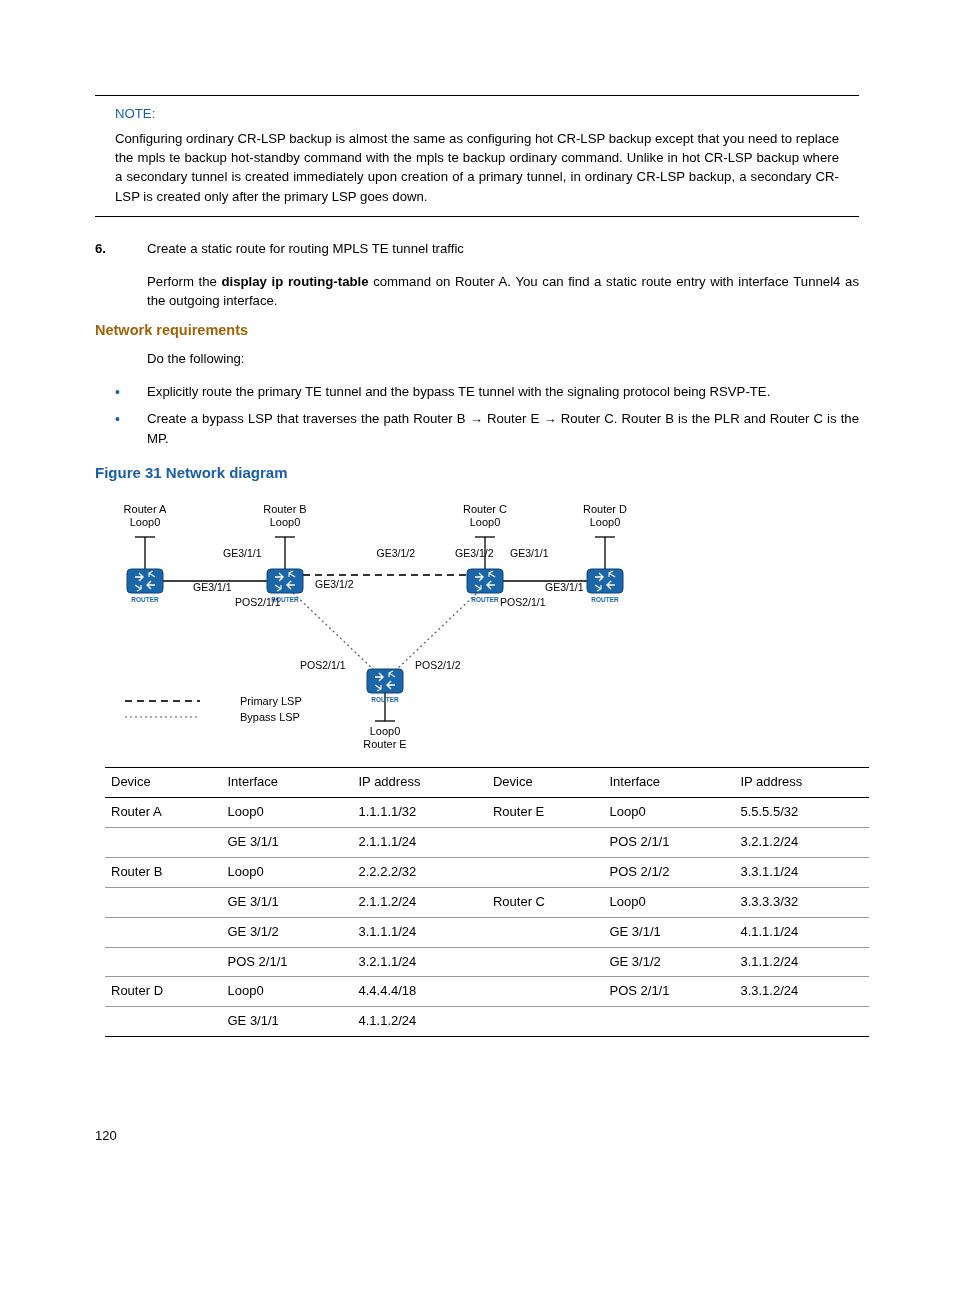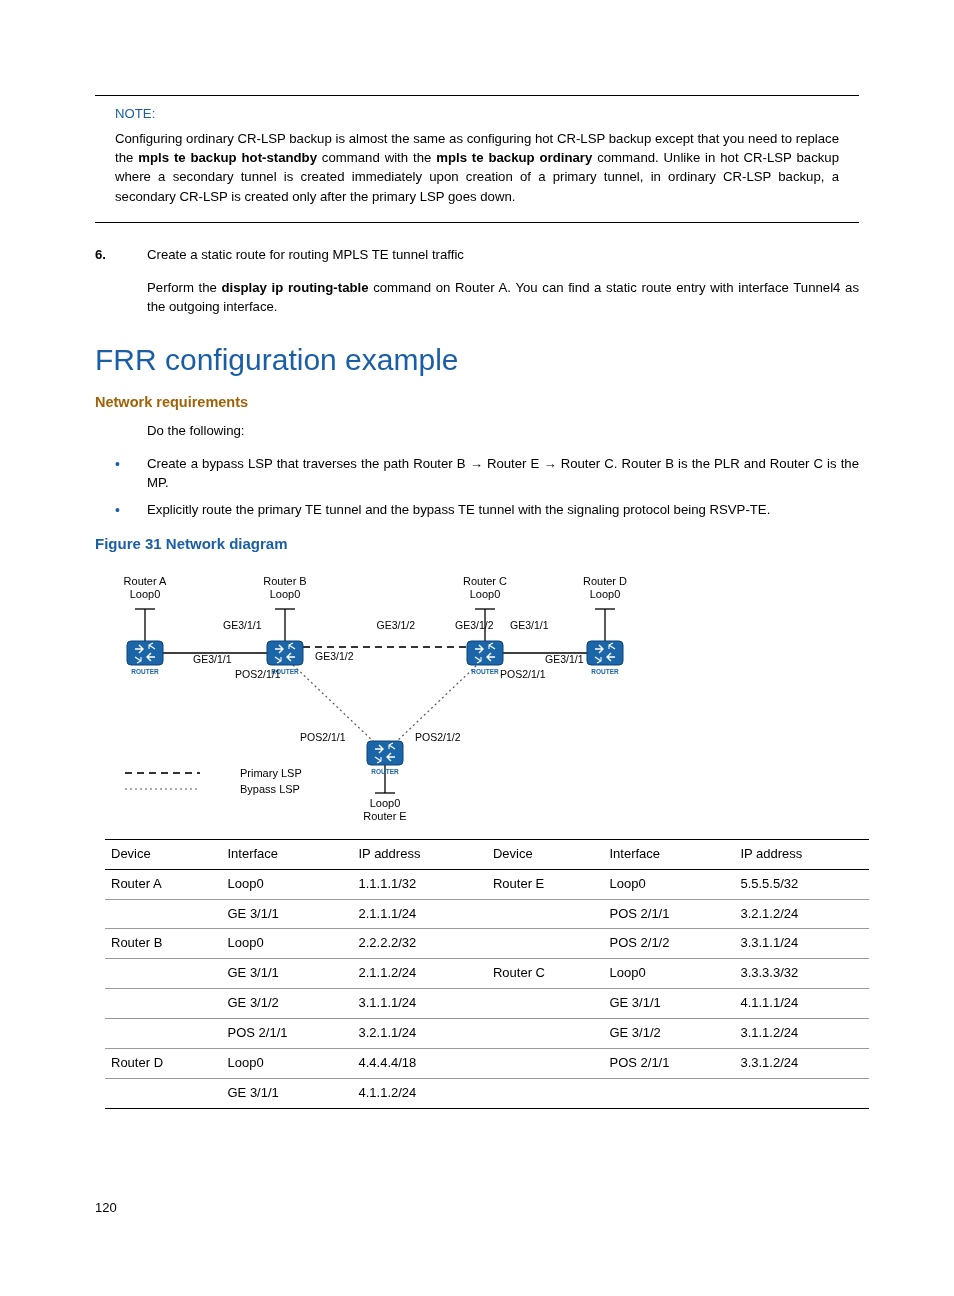--- a/index.html
+++ b/index.html
@@ -13,34 +13,34 @@
     width: 954px;
     margin: 0 auto;
     padding: 95px 95px 40px 95px;
     box-sizing: border-box;
     font-size: 13.2px;
     line-height: 1.45;
   }
   .note-box {
     border-top: 1.5px solid #000;
     border-bottom: 1.5px solid #000;
-    padding: 8px 0 16px 0;
+    padding: 8px 0 10px 0;
     margin-bottom: 22px;
   }
   .note-box .note-label {
     color: #1a5ea8;
     font-size: 13.2px;
     margin-left: 20px;
     margin-bottom: 6px;
   }
   .note-box .note-body {
     text-align: justify;
     padding: 0 20px 0 20px;
   }
-  .note-body b { font-weight: bold; }
+  .note-body b { font-weight: normal; }
   .step-row {
     display: flex;
     margin-bottom: 14px;
   }
   .step-num {
     width: 52px;
     flex: none;
     font-weight: bold;
   }
   .step-text { flex: 1; }
@@ -135,30 +135,29 @@
 
   <div class="step-row">
     <div class="step-num">6.</div>
     <div class="step-text">Create a static route for routing MPLS TE tunnel traffic</div>
   </div>
 
   <div class="indent-block">
     <span>Perform the </span><b>display ip routing-table</b><span> command on Router A. You can find a static route entry with interface Tunnel4 as the outgoing interface.</span>
   </div>
 
-  <h1 class="section-title">FRR configuration example</h1>
 
   <div class="subsection">Network requirements</div>
 
 
   <p class="body-para">Do the following:</p>
 
   <ul class="bullets">
+    <li>Explicitly route the primary TE tunnel and the bypass TE tunnel with the signaling protocol being RSVP-TE.</li>
     <li>Create a bypass LSP that traverses the path Router B → Router E → Router C. Router B is the PLR and Router C is the MP.</li>
-    <li>Explicitly route the primary TE tunnel and the bypass TE tunnel with the signaling protocol being RSVP-TE.</li>
   </ul>
 
   <div class="figure-caption">Figure 31 Network diagram</div>
 
   <div class="diagram-wrap">
     <svg width="560" height="260" viewBox="0 0 560 260">
       <defs>
         <g id="router">
           <rect x="-18" y="-12" width="36" height="24" rx="4" fill="#1b66a8" stroke="#0d4378"></rect>
           <path d="M-10,-4 L-2,-4 M-6,-8 L-2,-4 L-6,0" stroke="#fff" stroke-width="1.4" fill="none"></path>

